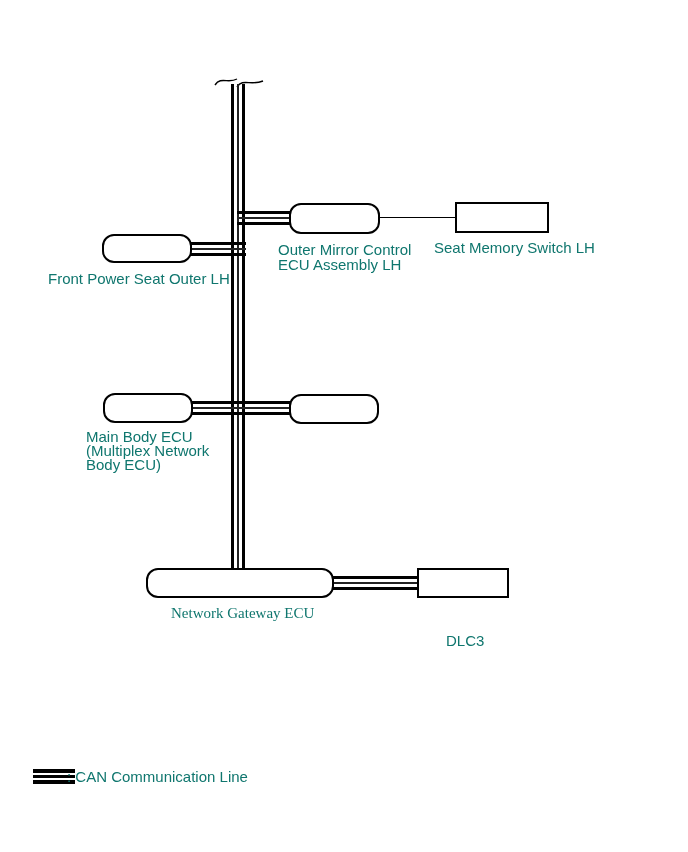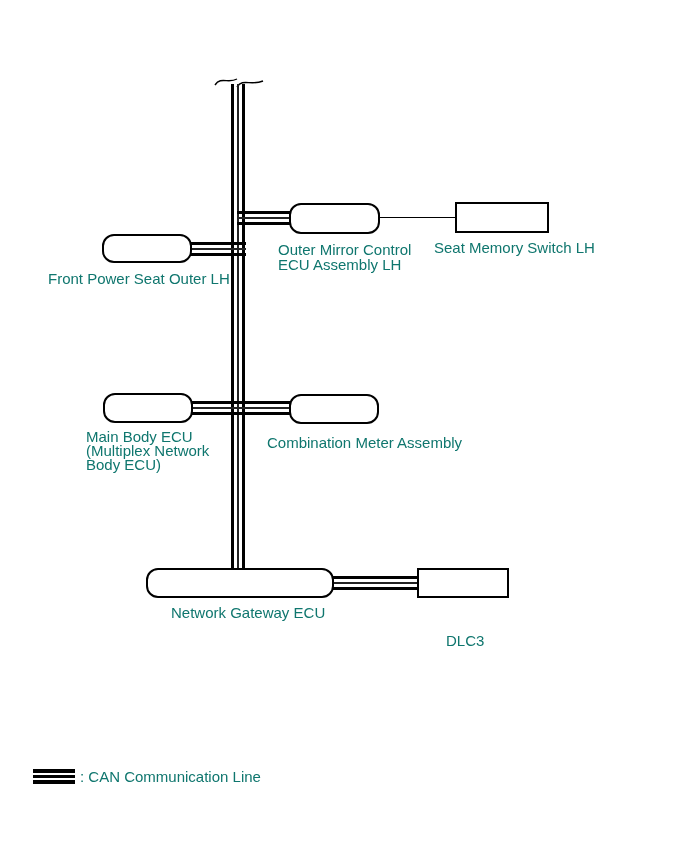--- a/index.html
+++ b/index.html
@@ -102,20 +102,19 @@
   <div class="node" style="left:146px; top:568px; width:188px; height:30px;"></div>
   <div class="node square" style="left:417px; top:568px; width:92px; height:30px;"></div>
 
   <div class="lbl" style="left:48px; top:272px;">Front Power Seat Outer LH</div>
   <div class="lbl" style="left:278px; top:243px;">Outer Mirror Control
 ECU Assembly LH</div>
   <div class="lbl" style="left:434px; top:241px;">Seat Memory Switch LH</div>
   <div class="lbl" style="left:86px; top:430px; line-height:14px;">Main Body ECU
 (Multiplex Network
 Body ECU)</div>
-  <div class="lbl" style="left:267px; top:436px;">Combination Meter Assembly</div>
-  <div class="lbl" style="left:171px; top:606px;">Network Gateway ECU</div>
+  <div class="lbl" style="left:171px; top:606px;font-family:Liberation Serif, serif;">Network Gateway ECU</div>
   <div class="lbl" style="left:446px; top:634px;">DLC3</div>
 
   <div class="legend-symbol"></div>
-  <div class="lbl" style="left:80px; top:770px;">: CAN Communication Line</div>
+  <div class="lbl" style="left:67px; top:770px;">: CAN Communication Line</div>
 
 </div>
 
 </body></html>

